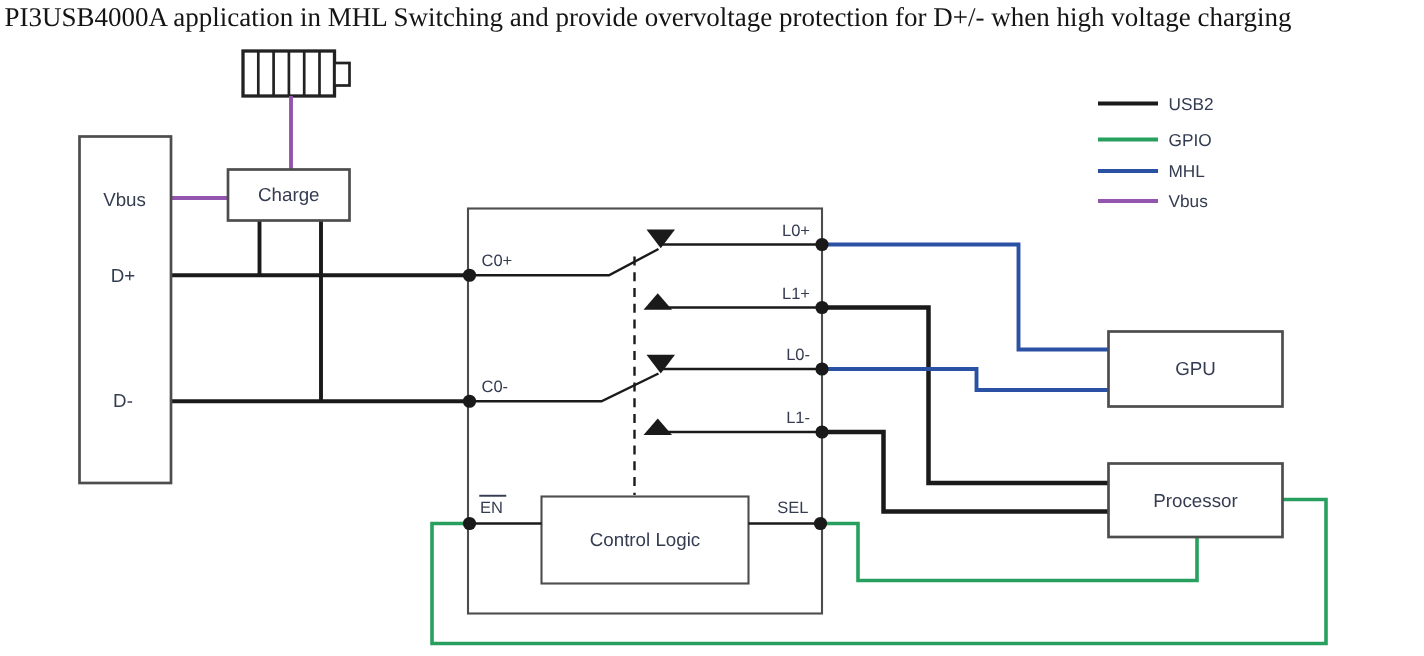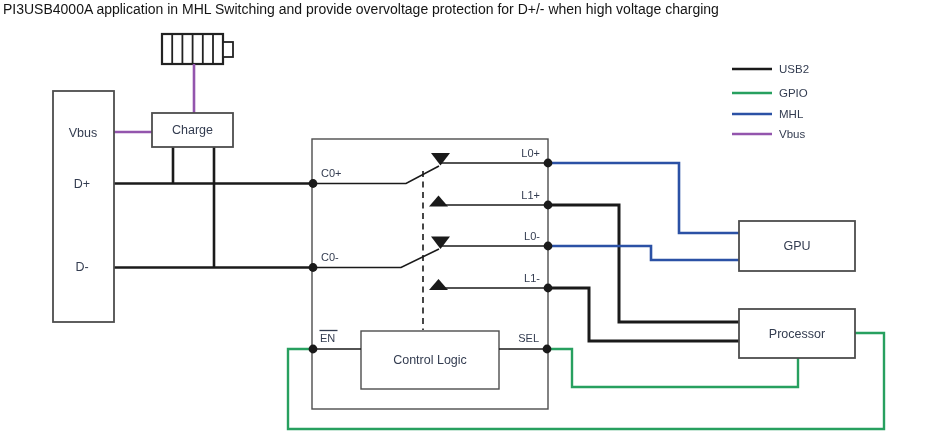--- a/index.html
+++ b/index.html
@@ -1,19 +1,19 @@
 <!DOCTYPE html>
 <html><head>
 <meta charset="utf-8">
 <style>
   html,body{margin:0;padding:0;background:#ffffff;}
   .stage{position:relative;width:949px;height:437px;background:#ffffff;overflow:hidden;
          font-family:"Liberation Sans",sans-serif;}
   .title{position:absolute;left:3px;top:1px;width:946px;
-         font-family:Liberation Sans, sans-serif;font-size:14px;color:#141414;
+         font-family:Liberation Serif, serif;font-size:18px;color:#141414;
          white-space:nowrap;}
   svg{position:absolute;left:0;top:0;}
   svg text{fill:#333c50;font-family:"Liberation Sans",sans-serif;}
   .pin-label{font-size:11px;}
   .block-label{font-size:12.5px;}
   .legend-label{font-size:11.5px;}
   .box{fill:#ffffff;stroke:#4d4d4d;stroke-width:1.8;}
   .thinbox{fill:#ffffff;stroke:#4d4d4d;stroke-width:1.4;}
   .blk{stroke:#1a1a1a;fill:none;}
 </style>

